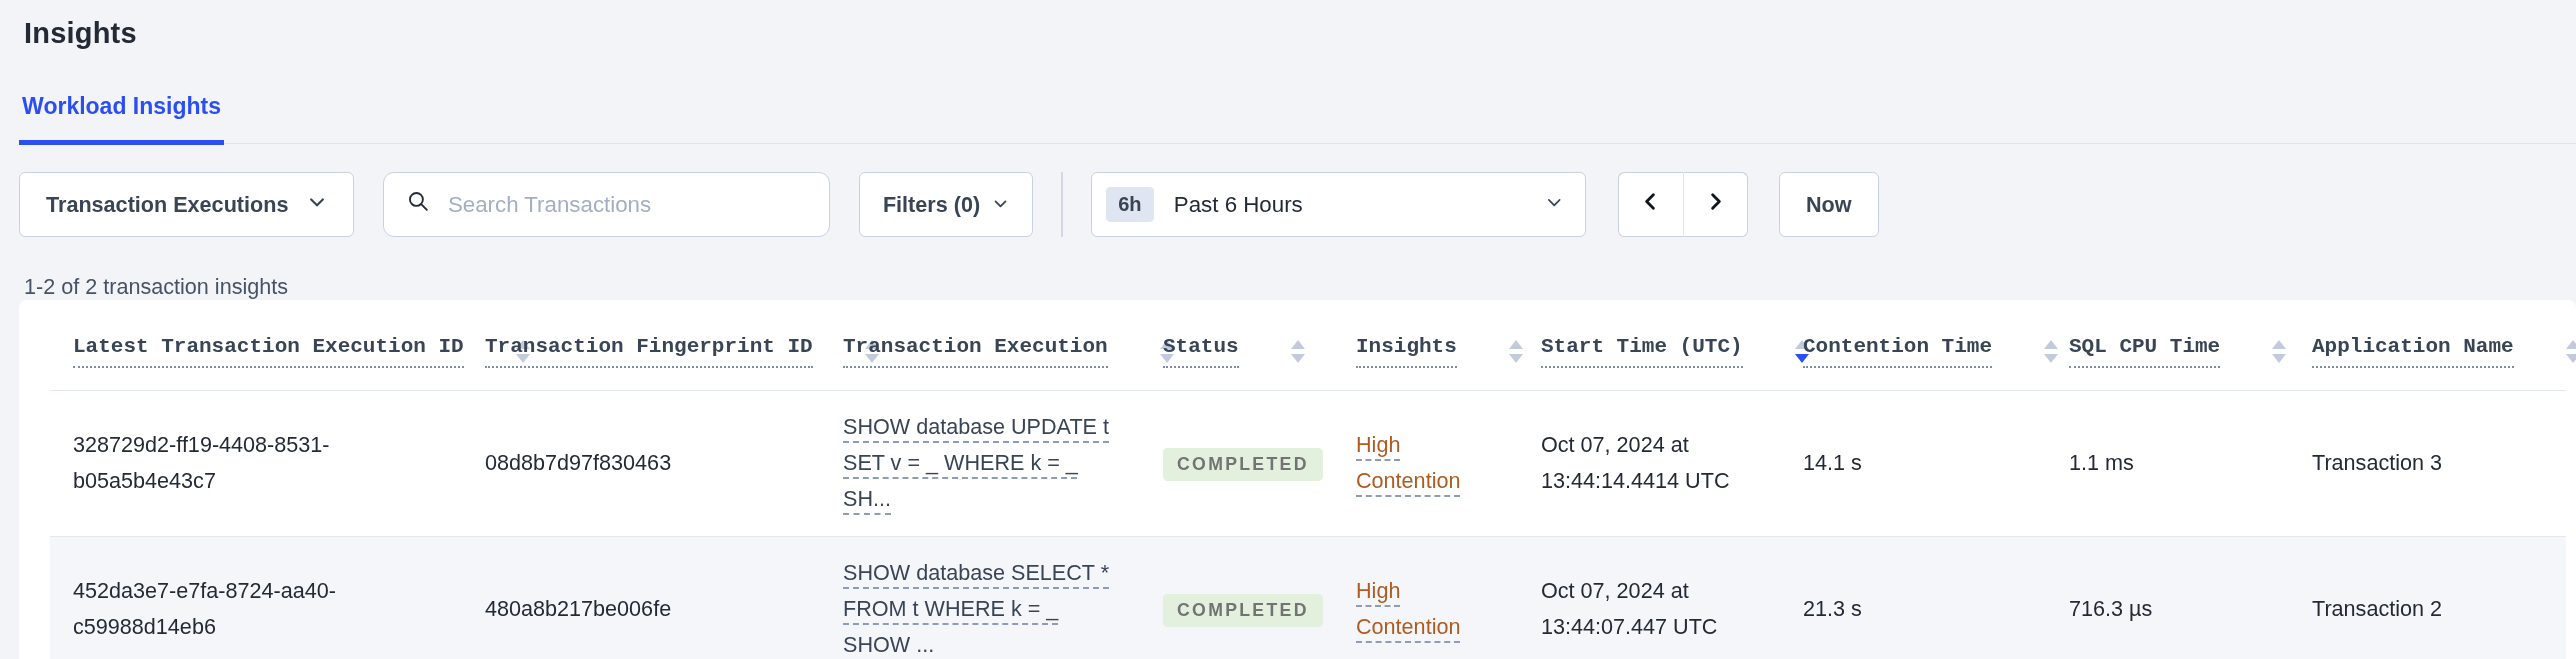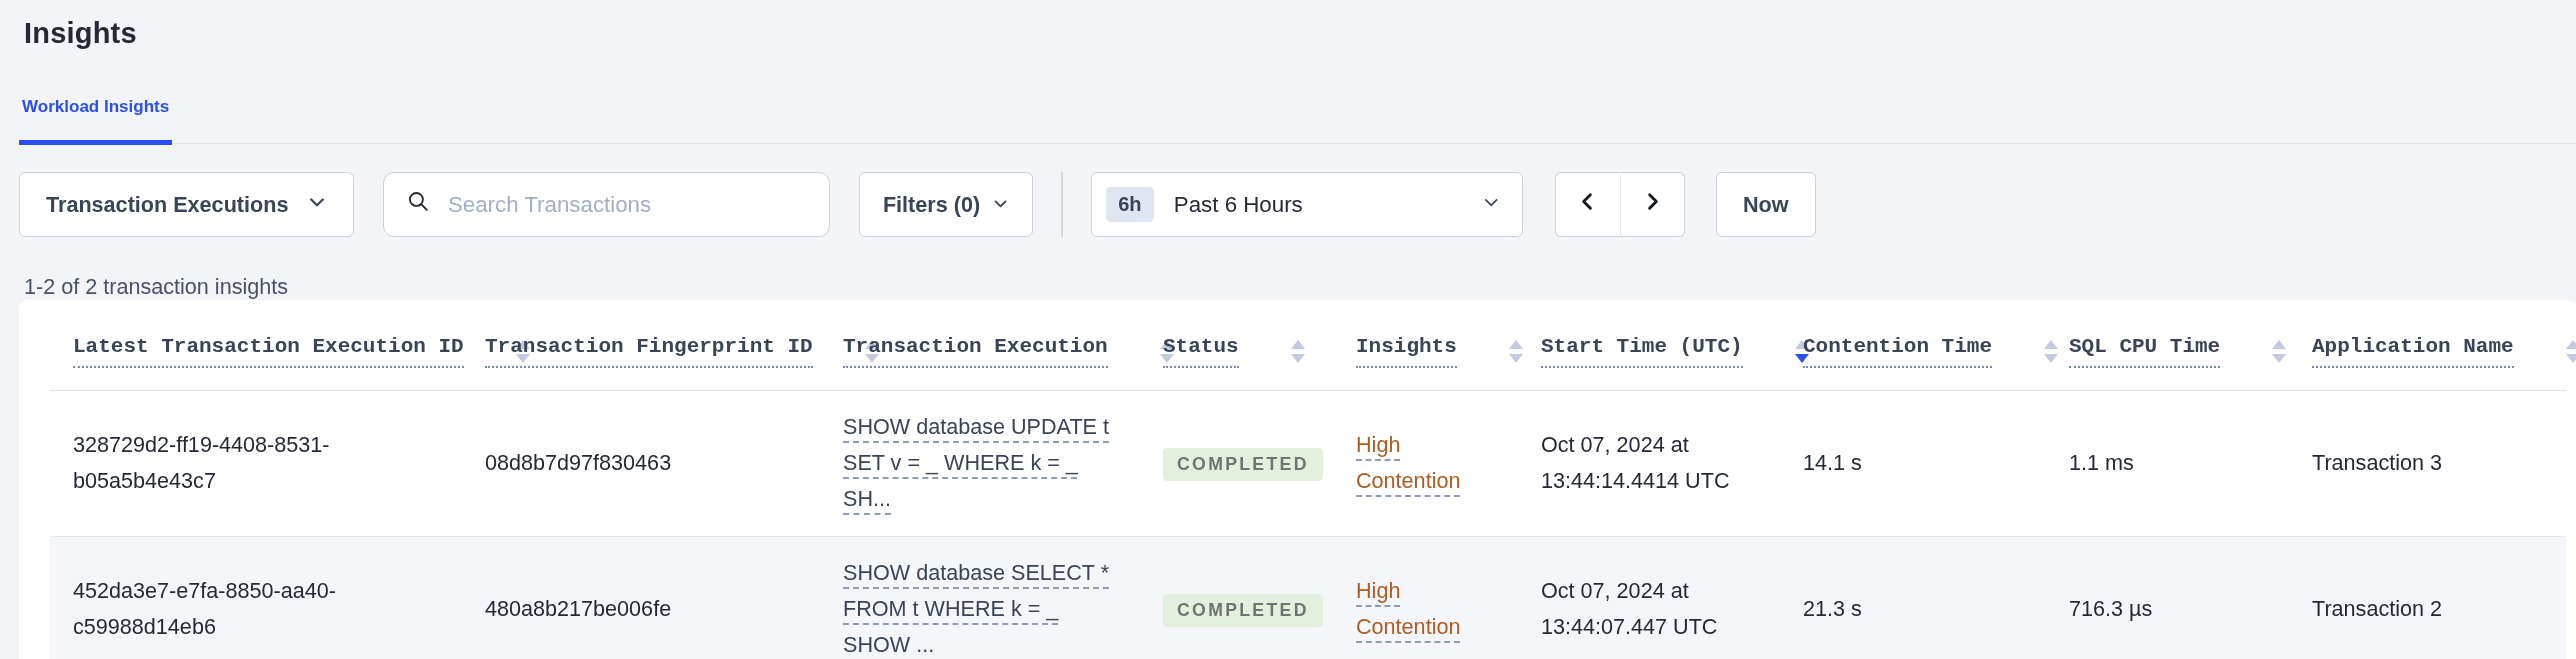--- a/index.html
+++ b/index.html
@@ -16,21 +16,21 @@
   .page-title{
     margin:0;padding:17px 0 0 24px;
     font-size:29px;font-weight:700;color:#242a35;letter-spacing:0.2px;
   }
   .tabs{
     display:flex;gap:60px;
     margin:45px 0 0 19px;
     border-bottom:1.5px solid #dfe3eb;
   }
   .tab{
-    font-size:17px;line-height:23px;
+    font-size:23px;line-height:23px;
     padding:0 3.1px 21.6px 3.1px;
     color:#394455;font-weight:400;cursor:pointer;
   }
   .tab.active{
     color:#2b4ef2;font-weight:600;
     border-bottom:5.4px solid #2b4ef2;
     margin-bottom:-1.5px;
   }
 
   
@@ -49,21 +49,21 @@
   .dropdown-btn{padding:0 26px;gap:18.5px;}
   .search-box{width:447px;margin-left:29px;padding:0 21.6px;gap:15.4px;border-radius:11px;}
   .search-box input{
     border:none;outline:none;flex:1;
     font-family:"Liberation Sans",sans-serif;
     font-size:22.3px;color:#394455;background:transparent;
   }
   .search-box input::placeholder{color:#a3aec5;}
   .filters-btn{margin-left:29px;padding:0 23px;gap:12.3px;}
   .v-divider{width:1.5px;background:#d3d8e3;margin:0 28px;}
-  .time-picker{width:432px;padding:0 21.6px 0 14px;cursor:pointer;}
+  .time-picker{width:495px;padding:0 21.6px 0 14px;cursor:pointer;}
   .time-chip{
     background:#dfe5f1;border-radius:4.6px;
     font-weight:700;font-size:20px;color:#394455;
     padding:6.2px 12.3px;margin-right:20px;
   }
   .time-label{flex:1;font-size:22.3px;color:#242a35;}
   .nav-group{display:flex;margin-left:32px;}
   .nav-btn{width:65px;justify-content:center;cursor:pointer;}
   .nav-btn.prev{border-radius:6.2px 0 0 6.2px;border-right:none;}
   .nav-btn.next{border-radius:0 6.2px 6.2px 0;border-left:1.5px solid #e3e7f0;}
@@ -318,21 +318,21 @@
           </td>
           <td>
             <span class="t-line">Oct 07, 2024 at</span>
             <span class="t-line">13:44:14.4414 UTC</span>
           </td>
           <td><span>14.1 s</span></td>
           <td><span>1.1 ms</span></td>
           <td><span>Transaction 3</span></td>
         </tr>
         <tr class="last">
-          <td><span class="id-wrap">452da3e7-e7fa-8850-aa40-c59988d14eb6</span></td>
+          <td><span class="id-wrap">452da3e7-e7fa-8724-aa40-c59988d14eb6</span></td>
           <td><span>480a8b217be006fe</span></td>
           <td>
             <span class="stmt-link">SHOW database SELECT * FROM t WHERE k = _ SHOW ...</span>
           </td>
           <td>
             <span class="status-badge">COMPLETED</span>
           </td>
           <td>
             <span class="insight-link">High Contention</span>
           </td>

